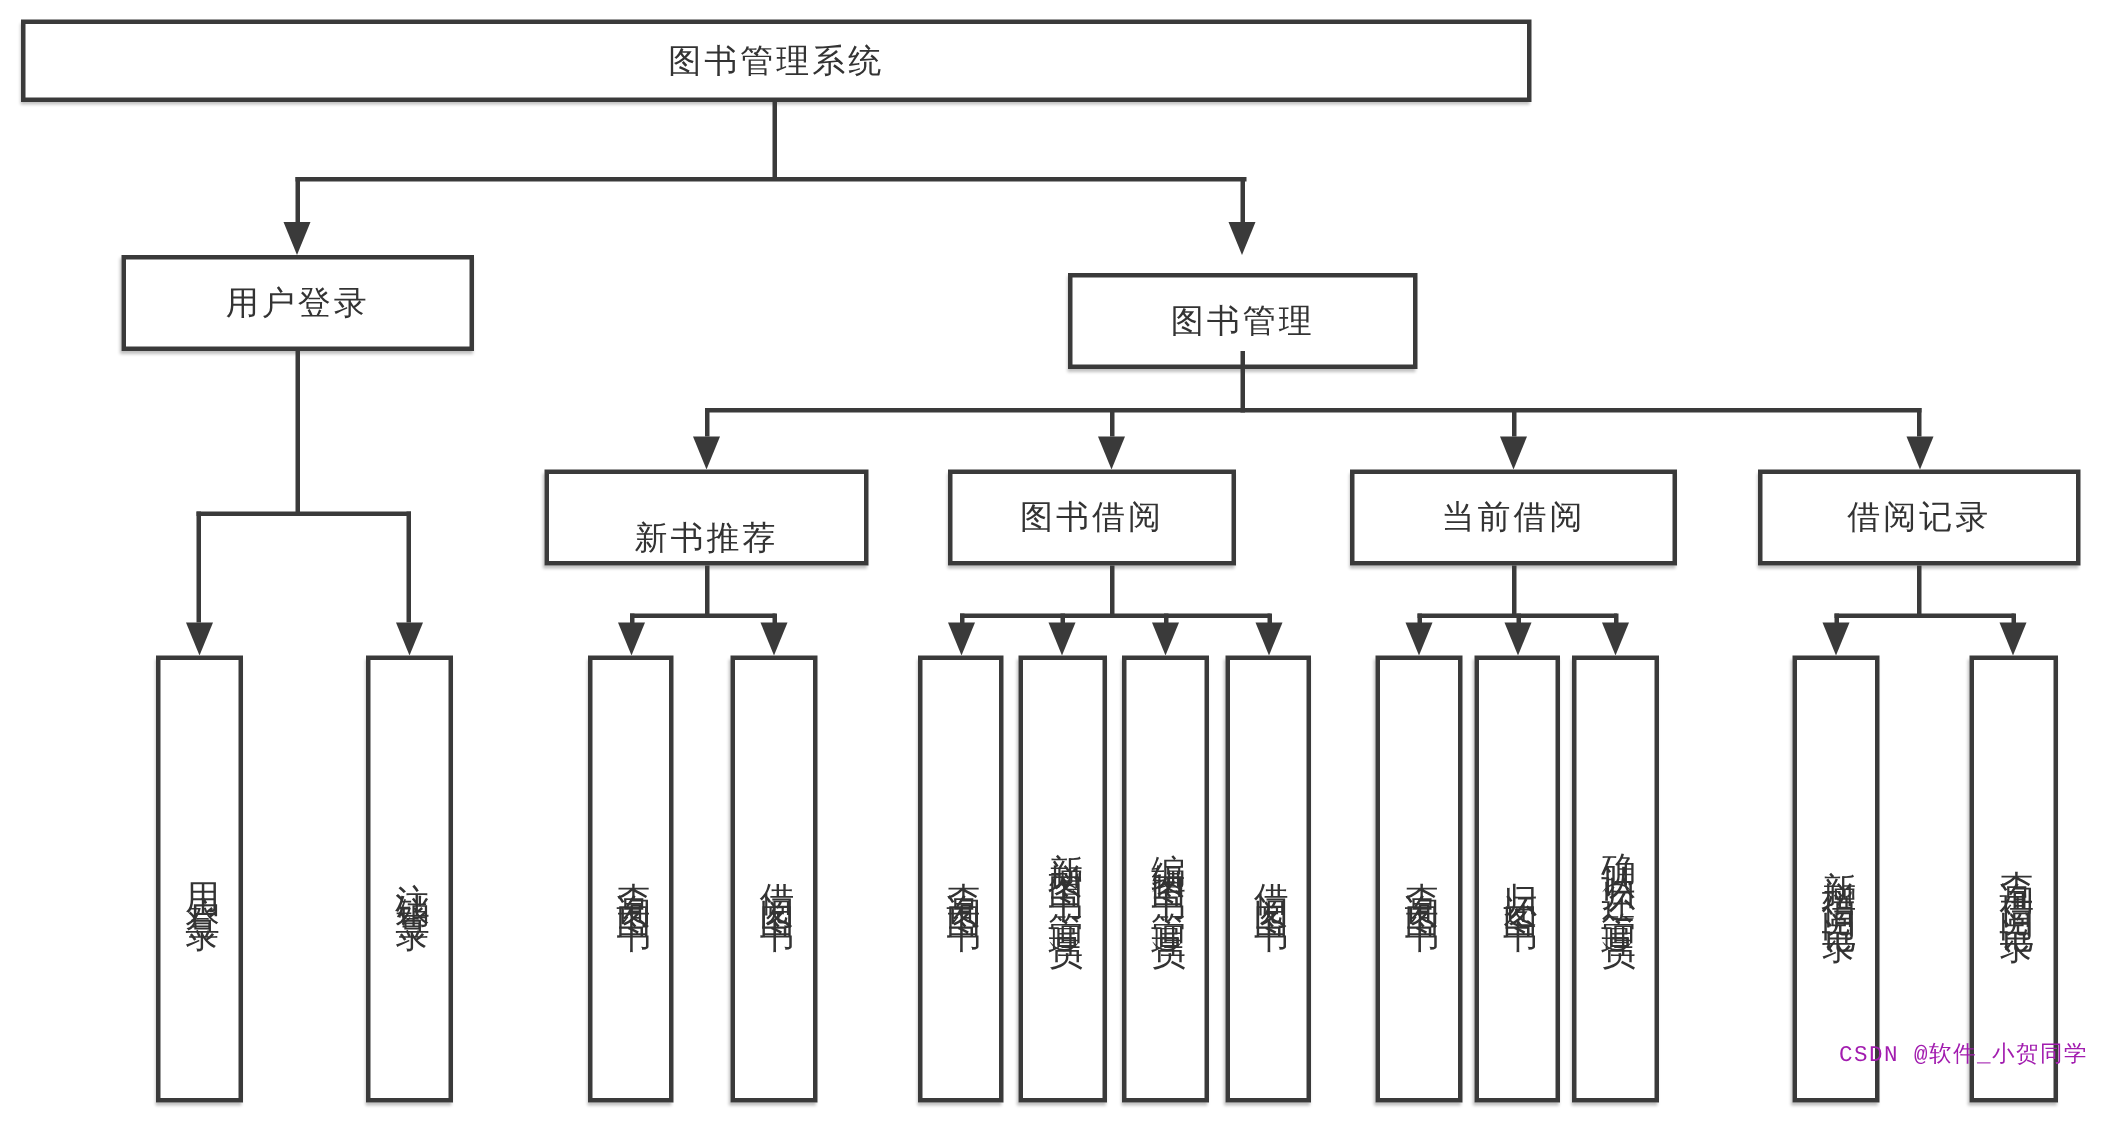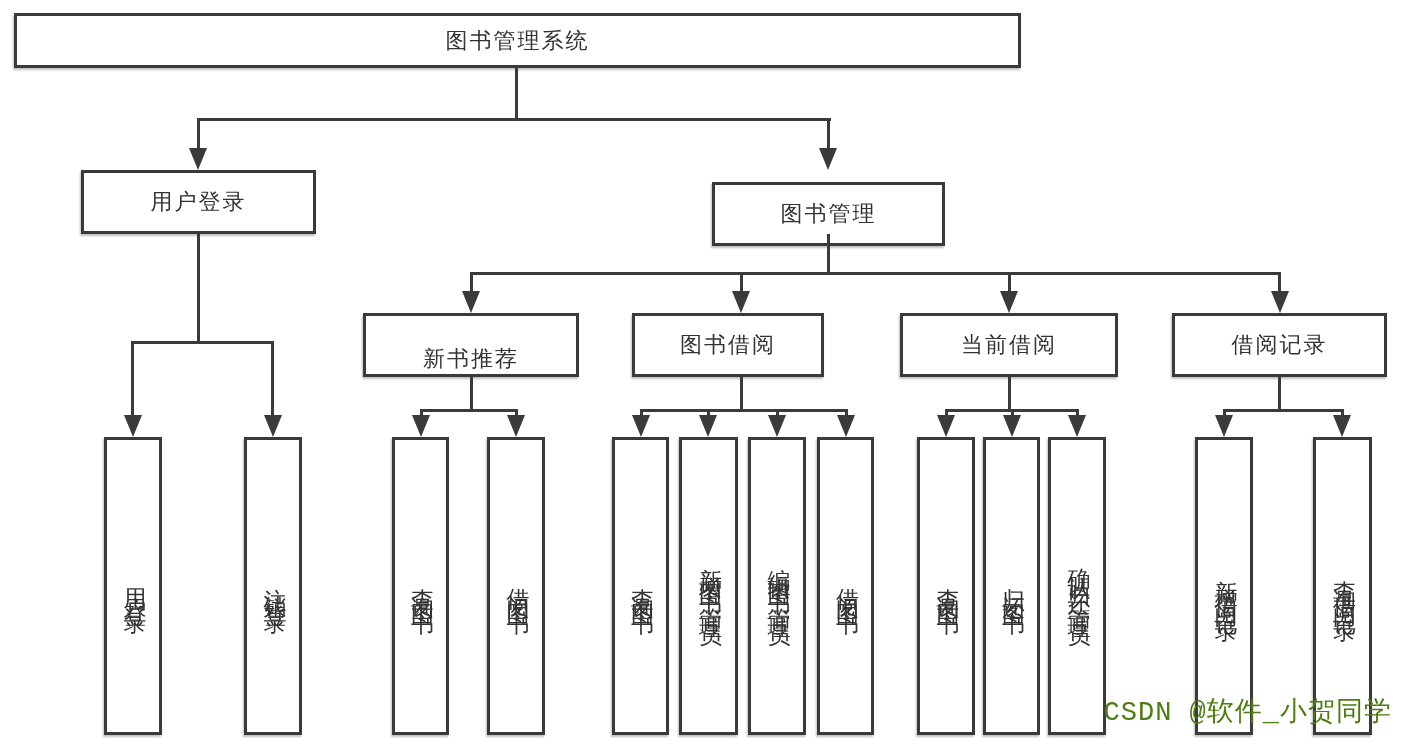--- a/index.html
+++ b/index.html
@@ -61,23 +61,23 @@
     height: 0;
     border-left: 9px solid transparent;
     border-right: 9px solid transparent;
     border-top: 22px solid #3a3a3a;
   }
   
   .watermark {
     position: absolute;
     top: 693px;
     right: 13px;
-    font-size: 27px;
+    font-size: 15px;
     letter-spacing: 1px;
-    color: #4d7c0f;
+    color: #a21caf;
     z-index: 5;
     white-space: nowrap;
   }
 </style>
 </head>
 <body>
 
 <div class="canvas">
 
   <div class="box" style="left:14px; top:13px; width:1007px; height:55px;">

